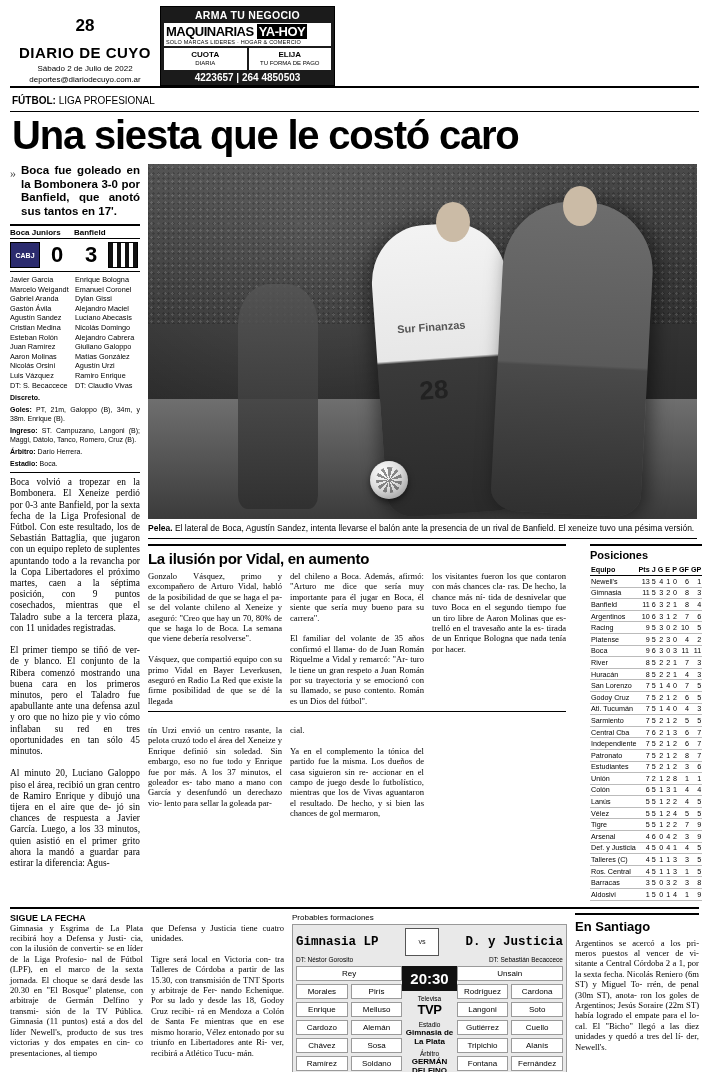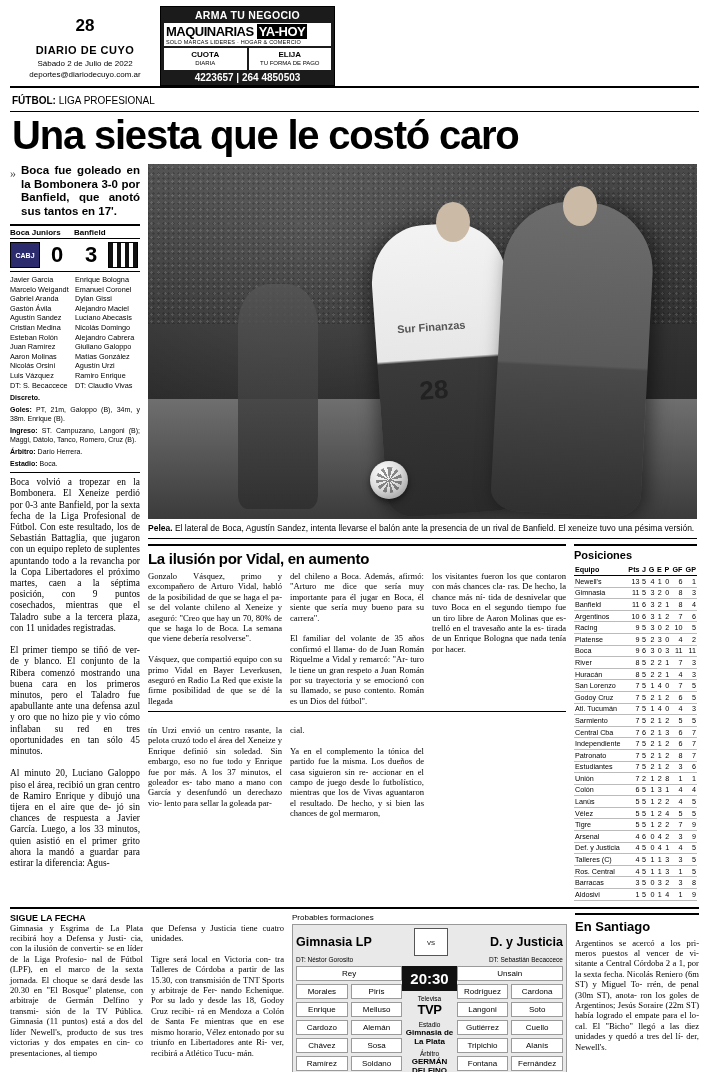--- a/index.html
+++ b/index.html
@@ -27,21 +27,21 @@
     vertical-align:-4px; margin:0 1px;
     position:relative;
   }
   .logo .ball:after{
     content:""; position:absolute; inset:6px; border-radius:50%;
     background: repeating-conic-gradient(#fff 0 12deg, #222 12deg 24deg);
     opacity:.55;
   }
   .mast-mid { width:150px; text-align:center; padding-top:10px; }
   .pagenum { font-family:"Liberation Sans",sans-serif; font-size:17px; font-weight:bold; }
-  .diario { font-family:"Liberation Sans",sans-serif; font-size:11px; font-weight:bold; letter-spacing:.5px; margin-top:8px;}
+  .diario { font-family:"Liberation Sans",sans-serif; font-size:15px; font-weight:bold; letter-spacing:.5px; margin-top:8px;}
   .fecha { font-family:"Liberation Sans",sans-serif; font-size:8px; margin-top:3px; }
   .mail { font-family:"Liberation Sans",sans-serif; font-size:8px; margin-top:2px; }
 
   .ad-top { width:175px; border:1px solid #000; background:#1b1b1b; color:#fff; padding:2px 3px; }
   .ad-top .l1 { font-family:"Liberation Sans",sans-serif; font-size:10.5px; font-weight:bold; text-align:center; letter-spacing:.3px;}
   .ad-top .band { background:#fff; color:#000; margin-top:2px; padding:1px 2px; }
   .ad-top .band .b1 { font-family:"Liberation Sans",sans-serif; font-weight:bold; font-size:13px; letter-spacing:-.5px;}
   .ad-top .band .b1 em { font-style:normal; background:#000; color:#fff; padding:0 2px; }
   .ad-top .band .b2 { font-size:5.5px; font-family:"Liberation Sans",sans-serif; letter-spacing:.2px;}
   .ad-row { display:flex; gap:2px; margin-top:2px; }
@@ -145,21 +145,21 @@
   .notes { font-family:"Liberation Sans",sans-serif; font-size:7px; line-height:9px; }
   .notes p { margin:3px 0 0 0; text-align:justify; }
   .notes b { font-weight:bold; }
   .hr-thin { border-top:1px solid #000; margin:4px 0; }
 
   
   .btext { font-size:9.4px; line-height:11.2px; text-align:justify; }
   .btext p { margin:0 0 0 0; text-indent:0; }
 
   
-  .mid { display:flex; gap:8px; margin-top:7px; }
+  .mid { display:flex; gap:24px; margin-top:7px; }
   .sub-box { width:419px; }
   .sub-title {
     font-family:"Liberation Sans",sans-serif; font-weight:bold; font-size:15px;
     border-top:2px solid #000; padding-top:4px; margin-bottom:4px; letter-spacing:-.3px;
   }
   .sub-cols { display:flex; gap:8px; }
   .sub-cols .c { width:134px; font-size:8.6px; line-height:10.4px; text-align:justify; }
   .sub-cols .c p { margin:0; }
   .hr-mid { border-top:1px solid #000; margin:5px 0 4px 0; }
   .sub-cols2 { display:flex; gap:8px; }
@@ -177,21 +177,21 @@
   .bottom { margin-top:6px; border-top:2px solid #000; padding-top:4px; display:flex; gap:8px; }
   .b-left { width:275px; }
   .sigue { font-family:"Liberation Sans",sans-serif; font-size:9px; font-weight:bold; }
   .b-head { font-family:"Liberation Sans",sans-serif; font-weight:bold; font-size:23px; line-height:25px; letter-spacing:-.7px; margin:4px 0 5px 0;}
   .b-cols { display:flex; gap:8px; }
   .b-cols .c { width:133px; font-size:8.6px; line-height:10.4px; text-align:justify;}
 
   .formacion { width:275px; border:0; }
   .form-title { font-family:"Liberation Sans",sans-serif; font-size:8px; margin-bottom:2px; }
   .form-grid { background:#e9e9e9; border:1px solid #999; padding:3px; }
-  .teams { display:flex; align-items:center; justify-content:space-between; font-family:Liberation Sans, sans-serif; font-weight:bold; font-size:12.5px; }
+  .teams { display:flex; align-items:center; justify-content:space-between; font-family:Liberation Mono, monospace; font-weight:bold; font-size:12.5px; }
   .teams .vs { width:52px; text-align:center; font-size:7px; font-weight:normal; }
   .vs-badge { display:inline-block; width:34px; height:28px; border:1px solid #555; background:#fff; font-size:6px; line-height:28px;}
   .form-body { display:flex; margin-top:3px; }
   .fcol { width:108px; }
   .fcol .pl { background:#fff; border:1px solid #9a9a9a; font-family:"Liberation Sans",sans-serif; font-size:8px; text-align:center; padding:2px 0; margin-bottom:3px;}
   .fmid { width:55px; text-align:center; font-family:"Liberation Sans",sans-serif; }
   .fmid .time { background:#111; color:#fff; font-size:15px; font-weight:bold; padding:4px 0; }
   .fmid .lbl { font-size:6.5px; margin-top:4px; }
   .fmid .val { font-size:8px; font-weight:bold; }
   .fmid .tvp { font-size:13px; font-weight:bold; letter-spacing:-.5px; }

